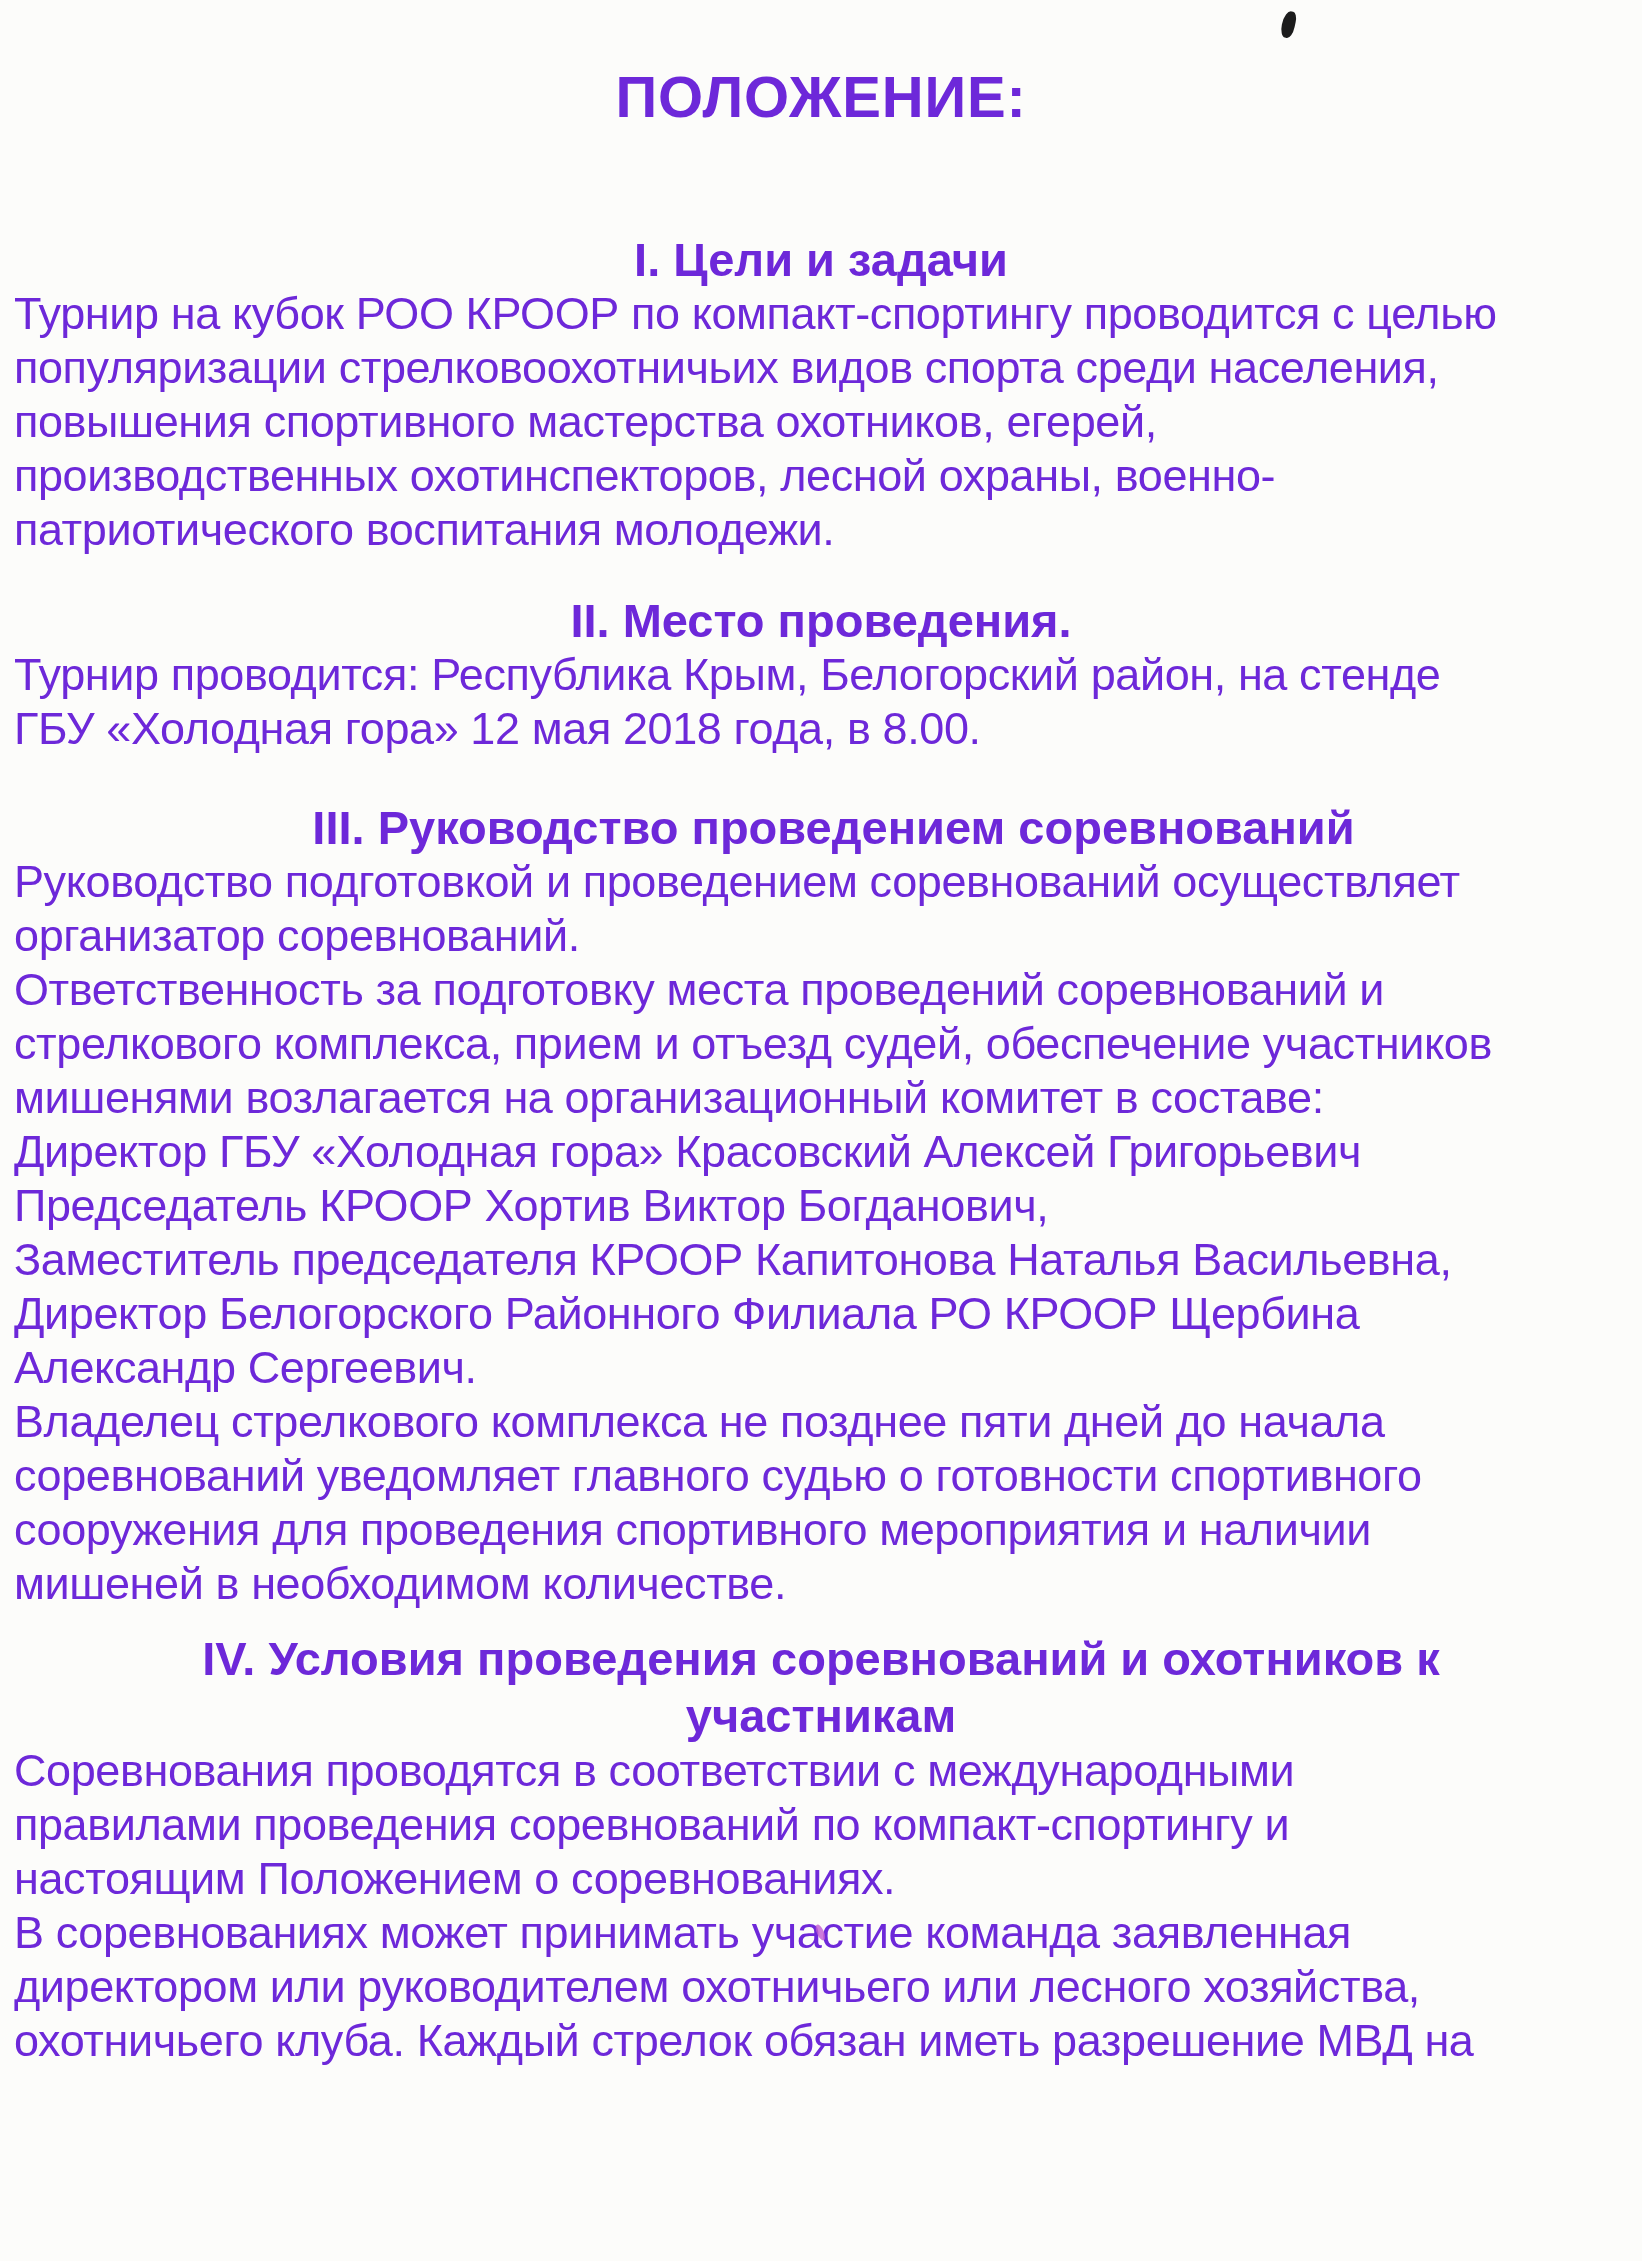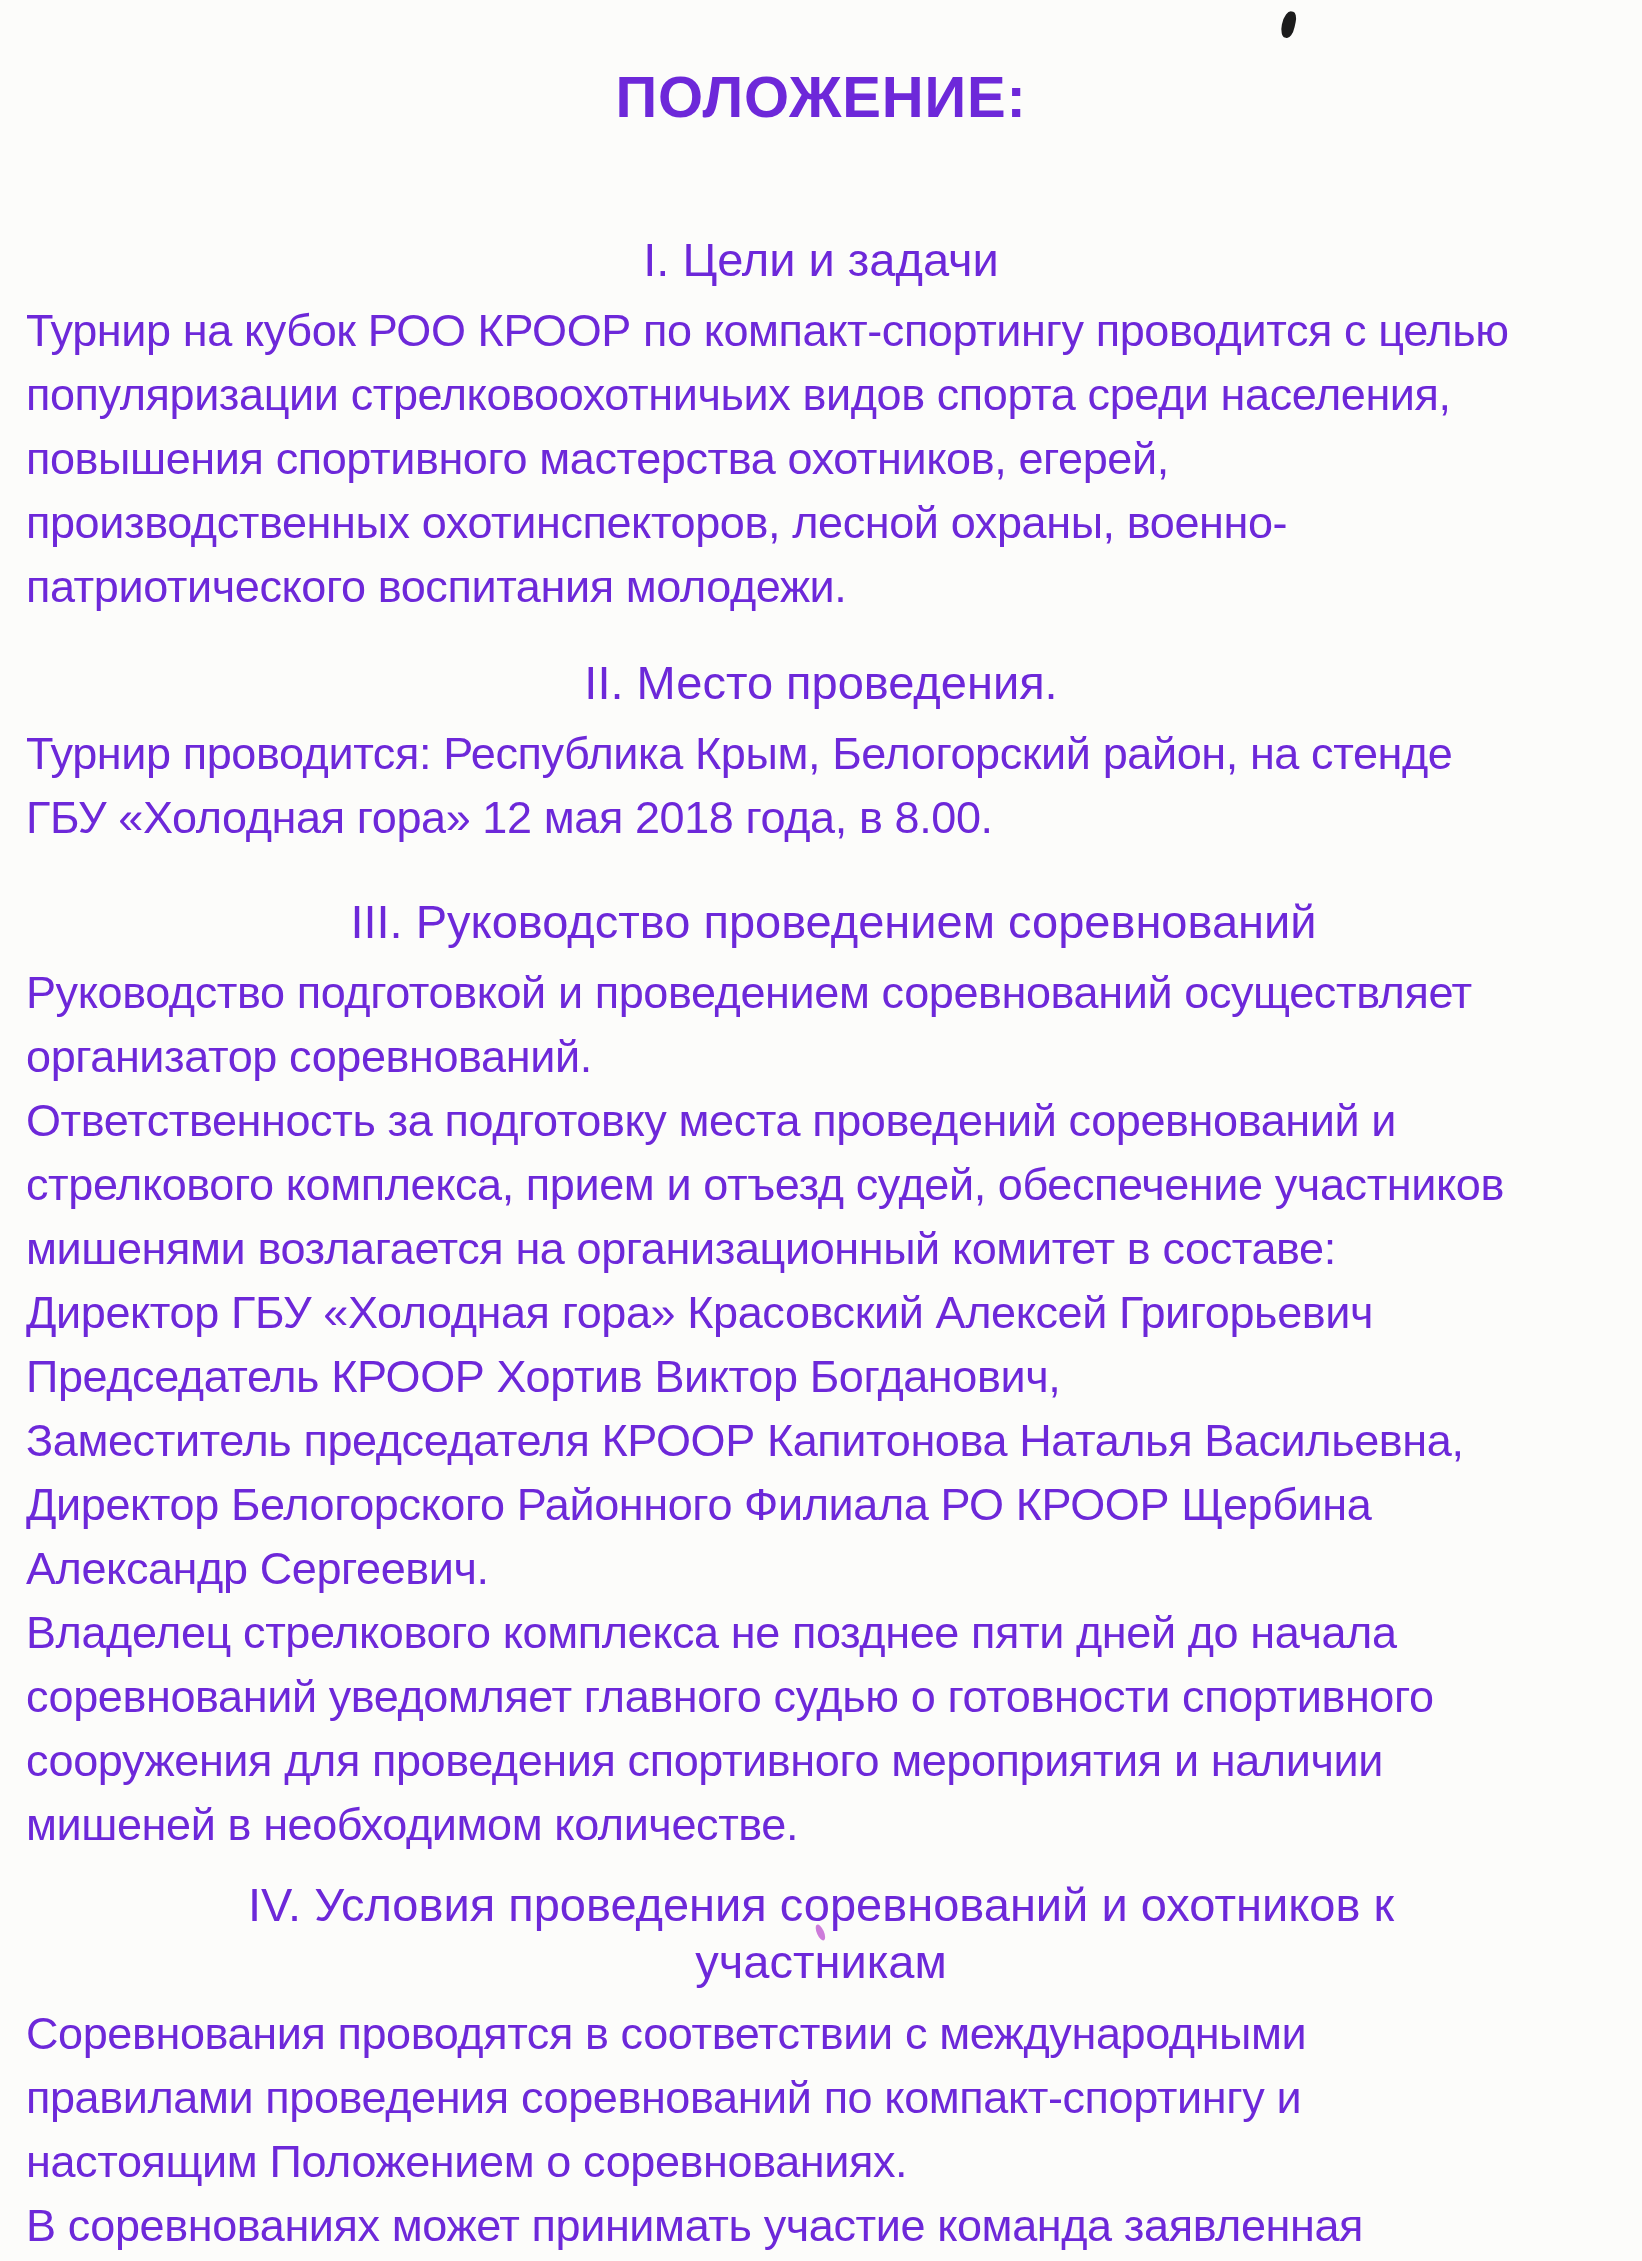--- a/index.html
+++ b/index.html
@@ -19,37 +19,37 @@
   .doc-title {
     padding-top: 63px;
     margin: 0;
     text-align: center;
     font-size: 58px;
     font-weight: 700;
     letter-spacing: 0.8px;
     line-height: 68px;
   }
   .sec-heading {
-    margin: 12px;
+    margin: 0;
     text-align: center;
-    font-weight: 400;
+    font-weight: 700;
     font-size: 47px;
     line-height: 55px;
     white-space: pre-line;
   }
   .h1 { margin-top: 101px; }
   .h2 { margin-top: 36px; }
   .h3 { margin-top: 44px; padding-left: 25px; }
   .h4 { margin-top: 19px; line-height: 57px; }
   .body-text {
     margin: 0;
-    padding-left: 26px;
+    padding-left: 14px;
     padding-right: 8px;
     font-size: 45px;
-    line-height: 64px;
+    line-height: 54px;
     letter-spacing: -0.4px;
     white-space: pre-line;
   }
   .ink-speck {
     position: absolute;
     left: 1282px;
     top: 11px;
     width: 12.6px;
     height: 27px;
     background: #1c1c1c;

